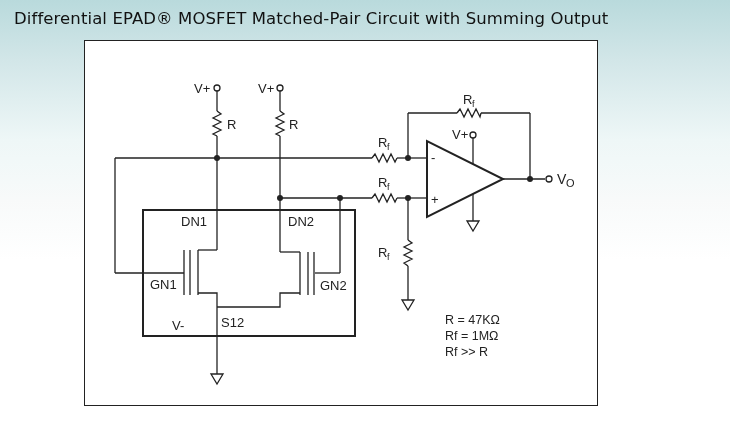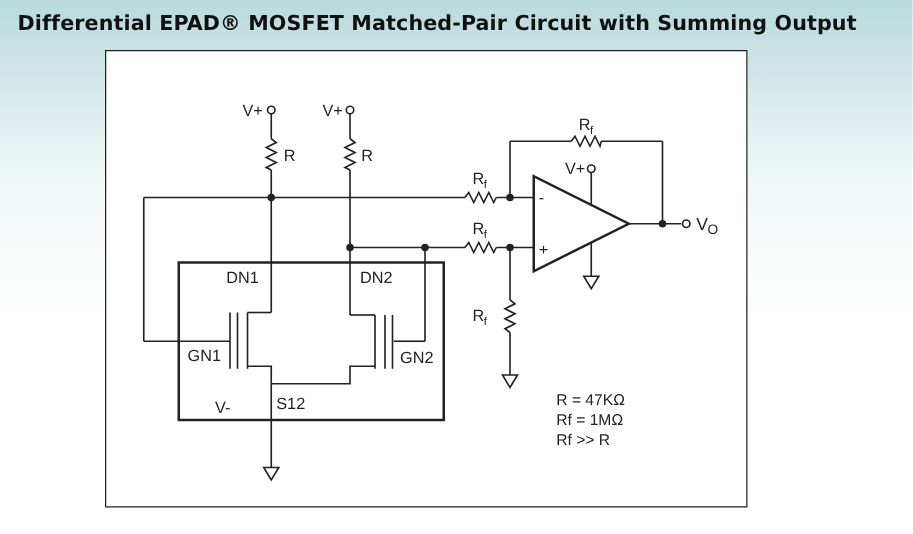--- a/index.html
+++ b/index.html
@@ -3,21 +3,21 @@
 <meta charset="utf-8">
 <style>
   html, body { margin:0; padding:0; }
   body {
     width:730px; height:427px; overflow:hidden; position:relative;
     background: linear-gradient(to bottom, #b9dadc 0px, #d2e6e8 60px, #eef7f7 140px, #f8fafa 200px, #ffffff 260px, #ffffff 427px);
     font-family: "DejaVu Sans", sans-serif;
   }
   .title {
     position:absolute; left:14px; top:9px;
-    font-family:"DejaVu Sans", sans-serif; font-weight:bold; font-size:16.5px;
+    font-family:"DejaVu Sans", sans-serif; font-weight:normal; font-size:16.5px;
     color:#111; letter-spacing:0.1px; white-space:nowrap;
   }
   .frame {
     position:absolute; left:84px; top:40px; width:514px; height:366px;
     border:1.5px solid #222; background:#ffffff; box-sizing:border-box;
   }
   svg.schem { position:absolute; left:0; top:0; }
   svg text { font-family:"Liberation Sans", sans-serif; fill:#222; }
 </style>
 </head>

